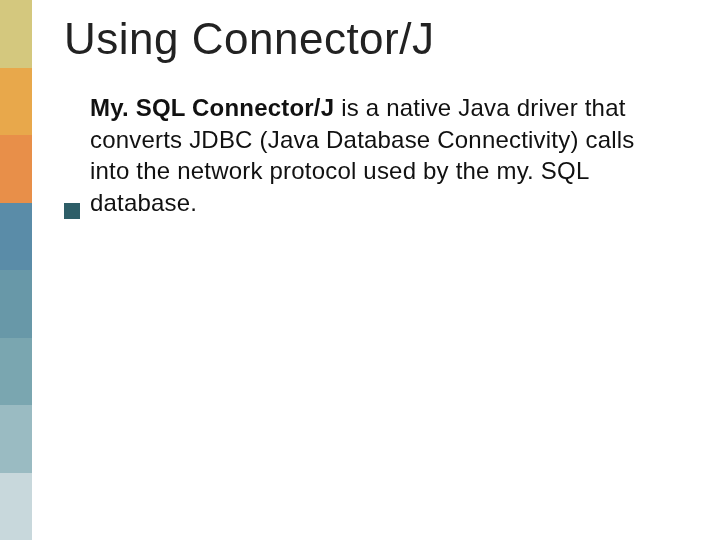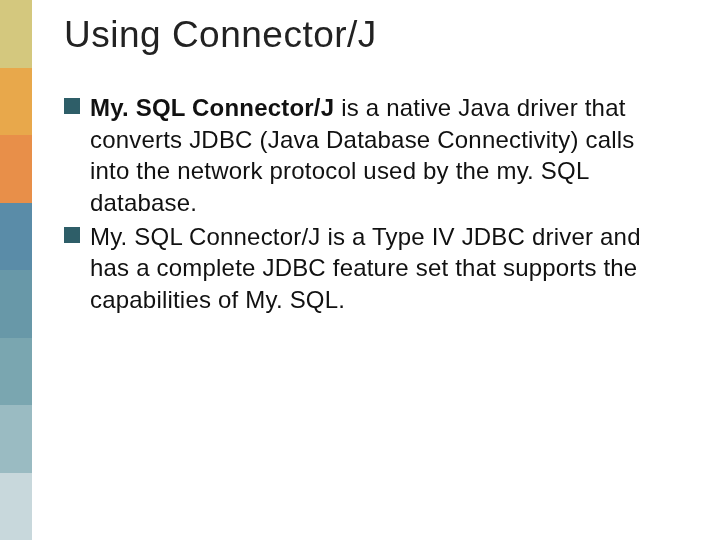--- a/index.html
+++ b/index.html
@@ -26,34 +26,34 @@
   .s3 { background: #e88f49; }
   .s4 { background: #5a8ca8; }
   .s5 { background: #6898a8; }
   .s6 { background: #7aa6b0; }
   .s7 { background: #9abbc2; }
   .s8 { background: #c8d8dc; }
   .title {
     position: absolute;
     left: 64px;
     top: 14px;
-    font-size: 37px;
+    font-size: 44px;
     font-weight: 400;
     color: #222;
     letter-spacing: 0.5px;
   }
   .content {
     position: absolute;
     left: 64px;
     top: 92px;
     width: 616px;
   }
   .bullet-item {
     display: flex;
-    align-items: flex-start;
+    align-items: flex-end;
     margin-bottom: 2px;
   }
   .bullet-marker {
     width: 16px;
     height: 16px;
     background: #2e5e68;
     flex-shrink: 0;
     margin-top: 6px;
     margin-right: 10px;
   }
@@ -81,19 +81,13 @@
 
 <h1 class="title">Using Connector/J</h1>
 
 <div class="content">
   <div class="bullet-item">
     <div class="bullet-marker"></div>
     <div class="bullet-text">
       <span class="bold">My. SQL Connector/J</span><span> is a native Java driver that converts JDBC (Java Database Connectivity) calls into the network protocol used by the my. SQL database.</span>
     </div>
   </div>
-  <div class="bullet-item">
-    <div class="bullet-marker"></div>
-    <div class="bullet-text">
-      <span class="bold"></span><span>My. SQL Connector/J is a Type IV JDBC driver and has a complete JDBC feature set that supports the capabilities of My. SQL.</span>
-    </div>
-  </div>
 </div>
 
 </body></html>

